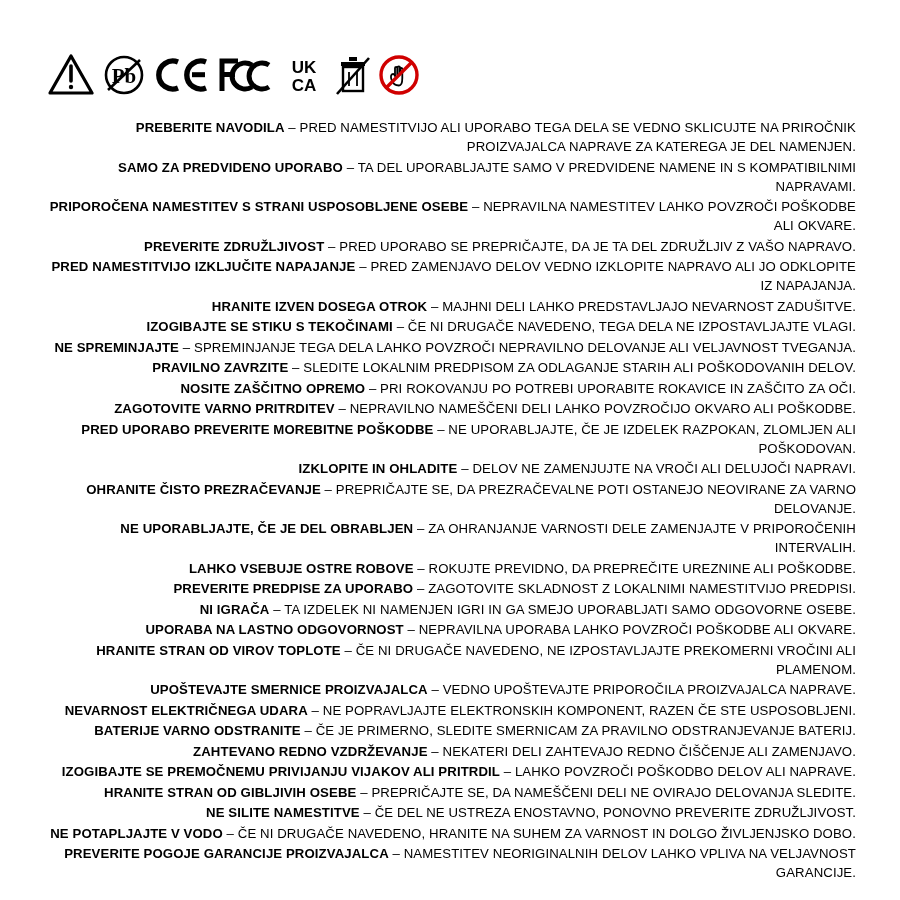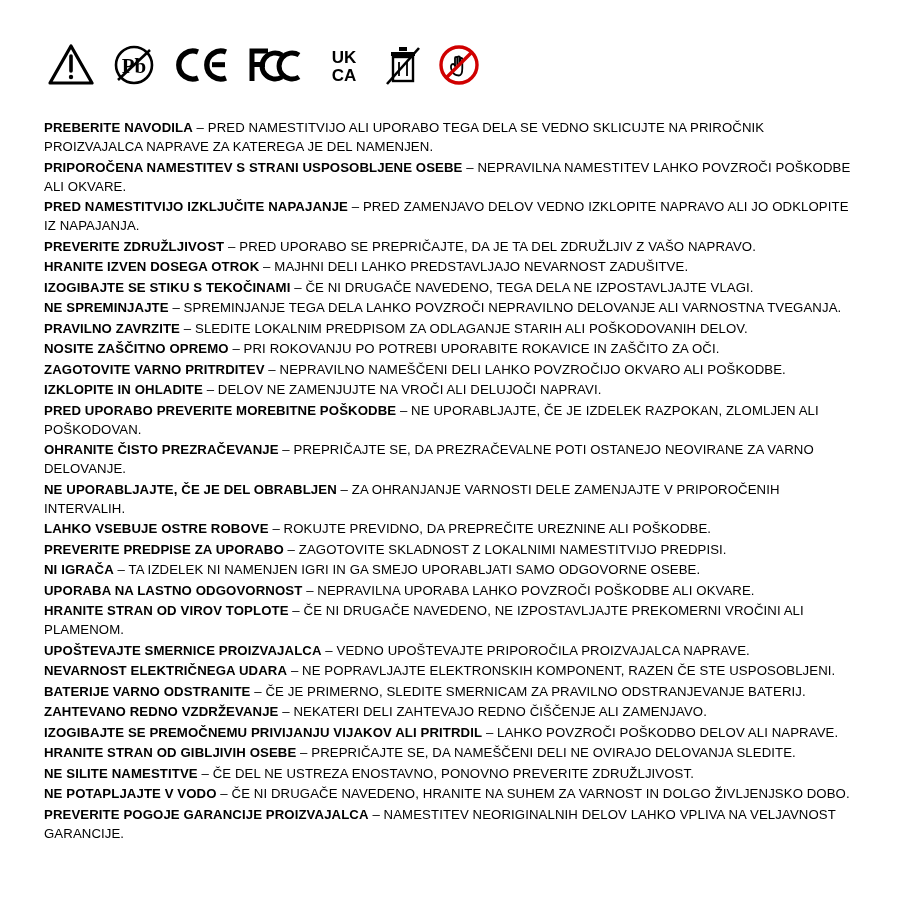--- a/index.html
+++ b/index.html
@@ -17,41 +17,41 @@
   }
   .page {
     width: 900px;
     height: 900px;
     position: relative;
     padding: 0;
   }
   
   .icon-strip {
     display: flex;
-    align-items: flex-start;
-    gap: 18px;
+    align-items: flex-end;
+    gap: 8px;
     padding: 44px 0 0 48px;
     height: 96px;
   }
   .icon {
     display: inline-block;
     position: relative;
   }
   svg { display: block; }
 
   
   .content {
     padding: 22px 44px 0 44px;
   }
   .item {
     font-size: 13.2px;
     line-height: 1.44;
     margin: 0 0 1.5px 0;
     letter-spacing: 0.1px;
-    text-align: left;
+    text-align: right;
   }
   .term {
     font-weight: bold;
   }
   .desc {
     font-weight: normal;
   }
 </style>
 </head>
 <body>
@@ -123,31 +123,32 @@
         </g>
         <line x1="8" y1="34" x2="34" y2="8" stroke="#d00000" stroke-width="3.4"></line>
       </svg>
     </span>
 
   </div>
 
   <div class="content">
 
     <p class="item"><span class="term">PREBERITE NAVODILA</span> <span class="desc">– PRED NAMESTITVIJO ALI UPORABO TEGA DELA SE VEDNO SKLICUJTE NA PRIROČNIK PROIZVAJALCA NAPRAVE ZA KATEREGA JE DEL NAMENJEN.</span></p>
+    <p class="item"><span class="term">SAMO ZA PREDVIDENO UPORABO</span> <span class="desc">– TA DEL UPORABLJAJTE SAMO V PREDVIDENE NAMENE IN S KOMPATIBILNIMI NAPRAVAMI.</span></p>
     <p class="item"><span class="term">PRIPOROČENA NAMESTITEV S STRANI USPOSOBLJENE OSEBE</span> <span class="desc">– NEPRAVILNA NAMESTITEV LAHKO POVZROČI POŠKODBE ALI OKVARE.</span></p>
+    <p class="item"><span class="term">PREVERITE ZDRUŽLJIVOST</span> <span class="desc">– PRED UPORABO SE PREPRIČAJTE, DA JE TA DEL ZDRUŽLJIV Z VAŠO NAPRAVO.</span></p>
     <p class="item"><span class="term">PRED NAMESTITVIJO IZKLJUČITE NAPAJANJE</span> <span class="desc">– PRED ZAMENJAVO DELOV VEDNO IZKLOPITE NAPRAVO ALI JO ODKLOPITE IZ NAPAJANJA.</span></p>
-    <p class="item"><span class="term">PREVERITE ZDRUŽLJIVOST</span> <span class="desc">– PRED UPORABO SE PREPRIČAJTE, DA JE TA DEL ZDRUŽLJIV Z VAŠO NAPRAVO.</span></p>
     <p class="item"><span class="term">HRANITE IZVEN DOSEGA OTROK</span> <span class="desc">– MAJHNI DELI LAHKO PREDSTAVLJAJO NEVARNOST ZADUŠITVE.</span></p>
     <p class="item"><span class="term">IZOGIBAJTE SE STIKU S TEKOČINAMI</span> <span class="desc">– ČE NI DRUGAČE NAVEDENO, TEGA DELA NE IZPOSTAVLJAJTE VLAGI.</span></p>
-    <p class="item"><span class="term">NE SPREMINJAJTE</span> <span class="desc">– SPREMINJANJE TEGA DELA LAHKO POVZROČI NEPRAVILNO DELOVANJE ALI VARNOSTNA TVEGANJA.</span></p>
+    <p class="item"><span class="term">NE SPREMINJAJTE</span> <span class="desc">– SPREMINJANJE TEGA DELA LAHKO POVZROČI NEPRAVILNO DELOVANJE ALI VELJAVNOST TVEGANJA.</span></p>
     <p class="item"><span class="term">PRAVILNO ZAVRZITE</span> <span class="desc">– SLEDITE LOKALNIM PREDPISOM ZA ODLAGANJE STARIH ALI POŠKODOVANIH DELOV.</span></p>
     <p class="item"><span class="term">NOSITE ZAŠČITNO OPREMO</span> <span class="desc">– PRI ROKOVANJU PO POTREBI UPORABITE ROKAVICE IN ZAŠČITO ZA OČI.</span></p>
     <p class="item"><span class="term">ZAGOTOVITE VARNO PRITRDITEV</span> <span class="desc">– NEPRAVILNO NAMEŠČENI DELI LAHKO POVZROČIJO OKVARO ALI POŠKODBE.</span></p>
+    <p class="item"><span class="term">PRED UPORABO PREVERITE MOREBITNE POŠKODBE</span> <span class="desc">– NE UPORABLJAJTE, ČE JE IZDELEK RAZPOKAN, ZLOMLJEN ALI POŠKODOVAN.</span></p>
     <p class="item"><span class="term">IZKLOPITE IN OHLADITE</span> <span class="desc">– DELOV NE ZAMENJUJTE NA VROČI ALI DELUJOČI NAPRAVI.</span></p>
-    <p class="item"><span class="term">PRED UPORABO PREVERITE MOREBITNE POŠKODBE</span> <span class="desc">– NE UPORABLJAJTE, ČE JE IZDELEK RAZPOKAN, ZLOMLJEN ALI POŠKODOVAN.</span></p>
     <p class="item"><span class="term">OHRANITE ČISTO PREZRAČEVANJE</span> <span class="desc">– PREPRIČAJTE SE, DA PREZRAČEVALNE POTI OSTANEJO NEOVIRANE ZA VARNO DELOVANJE.</span></p>
     <p class="item"><span class="term">NE UPORABLJAJTE, ČE JE DEL OBRABLJEN</span> <span class="desc">– ZA OHRANJANJE VARNOSTI DELE ZAMENJAJTE V PRIPOROČENIH INTERVALIH.</span></p>
     <p class="item"><span class="term">LAHKO VSEBUJE OSTRE ROBOVE</span> <span class="desc">– ROKUJTE PREVIDNO, DA PREPREČITE UREZNINE ALI POŠKODBE.</span></p>
     <p class="item"><span class="term">PREVERITE PREDPISE ZA UPORABO</span> <span class="desc">– ZAGOTOVITE SKLADNOST Z LOKALNIMI NAMESTITVIJO PREDPISI.</span></p>
     <p class="item"><span class="term">NI IGRAČA</span> <span class="desc">– TA IZDELEK NI NAMENJEN IGRI IN GA SMEJO UPORABLJATI SAMO ODGOVORNE OSEBE.</span></p>
     <p class="item"><span class="term">UPORABA NA LASTNO ODGOVORNOST</span> <span class="desc">– NEPRAVILNA UPORABA LAHKO POVZROČI POŠKODBE ALI OKVARE.</span></p>
     <p class="item"><span class="term">HRANITE STRAN OD VIROV TOPLOTE</span> <span class="desc">– ČE NI DRUGAČE NAVEDENO, NE IZPOSTAVLJAJTE PREKOMERNI VROČINI ALI PLAMENOM.</span></p>
     <p class="item"><span class="term">UPOŠTEVAJTE SMERNICE PROIZVAJALCA</span> <span class="desc">– VEDNO UPOŠTEVAJTE PRIPOROČILA PROIZVAJALCA NAPRAVE.</span></p>
     <p class="item"><span class="term">NEVARNOST ELEKTRIČNEGA UDARA</span> <span class="desc">– NE POPRAVLJAJTE ELEKTRONSKIH KOMPONENT, RAZEN ČE STE USPOSOBLJENI.</span></p>
     <p class="item"><span class="term">BATERIJE VARNO ODSTRANITE</span> <span class="desc">– ČE JE PRIMERNO, SLEDITE SMERNICAM ZA PRAVILNO ODSTRANJEVANJE BATERIJ.</span></p>

